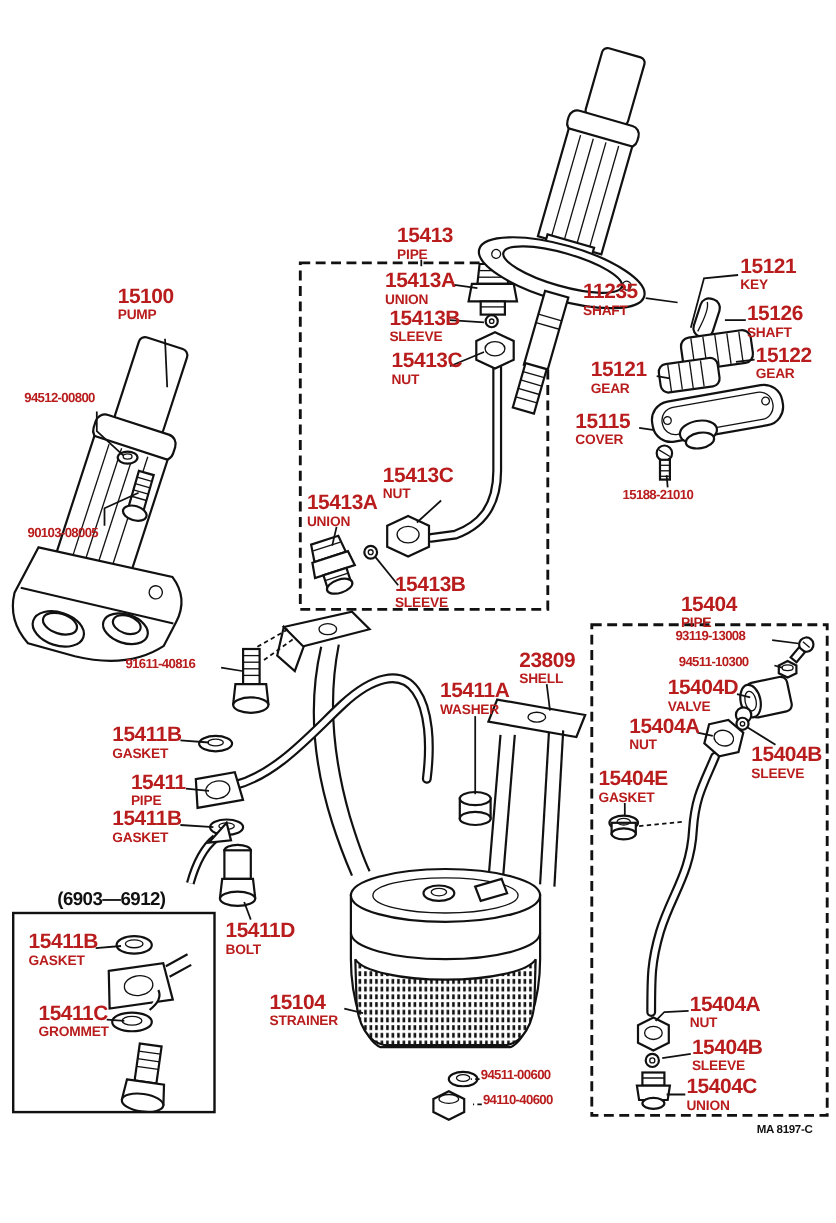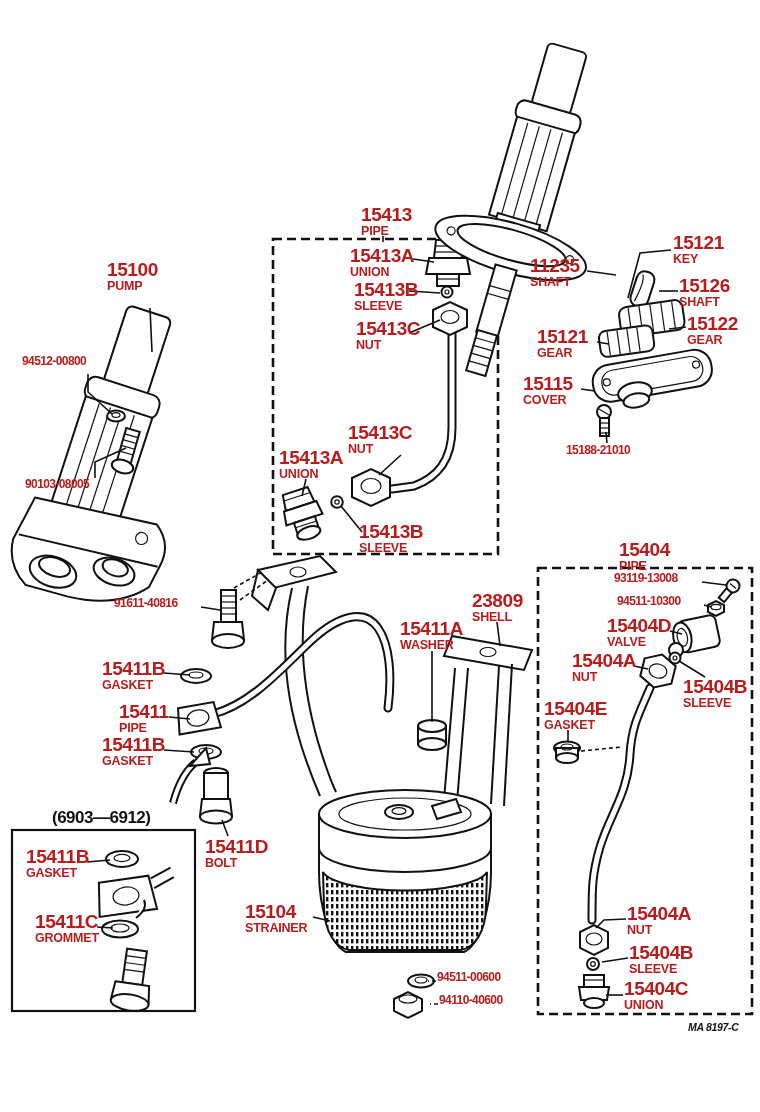--- a/index.html
+++ b/index.html
@@ -7,21 +7,21 @@
     position:relative; width:760px; height:1112px; background:#fff;
     font-family:"Liberation Sans", sans-serif; color:#111; overflow:hidden;
   }
   svg.art { position:absolute; left:0; top:0; }
   .callout { position:absolute; color:#b91c1c; font-weight:700; line-height:1.02; letter-spacing:-0.4px; white-space:nowrap; }
   .callout .pn  { font-size:19px; }
   .callout .pnl { font-size:12px; letter-spacing:-0.6px; }
   .callout .nm  { font-size:12.5px; margin-top:1px; letter-spacing:-0.2px; }
   .callout.hdr  { text-align:left; }
   .daterange { position:absolute; font-weight:700; font-size:17px; letter-spacing:-0.5px;margin-left:44px; }
-  .ftr { position:absolute; font-weight:700; font-size:10.5px; letter-spacing:-0.3px;font-style:italic; }
+  .ftr { position:absolute; font-weight:700; font-size:10.5px; letter-spacing:-0.3px; }
   .ln  { fill:none; stroke:#111; stroke-width:2; }
   .lnw { fill:#fff; stroke:#111; stroke-width:2; }
   .thin{ fill:none; stroke:#111; stroke-width:1.2; }
   .ldr { fill:none; stroke:#111; stroke-width:1.6; }
   .pipe-o { fill:none; stroke:#111; stroke-width:9; stroke-linecap:round; }
   .pipe-i { fill:none; stroke:#fff; stroke-width:5; stroke-linecap:round; }
 </style>
 </head>
 <body>
 

